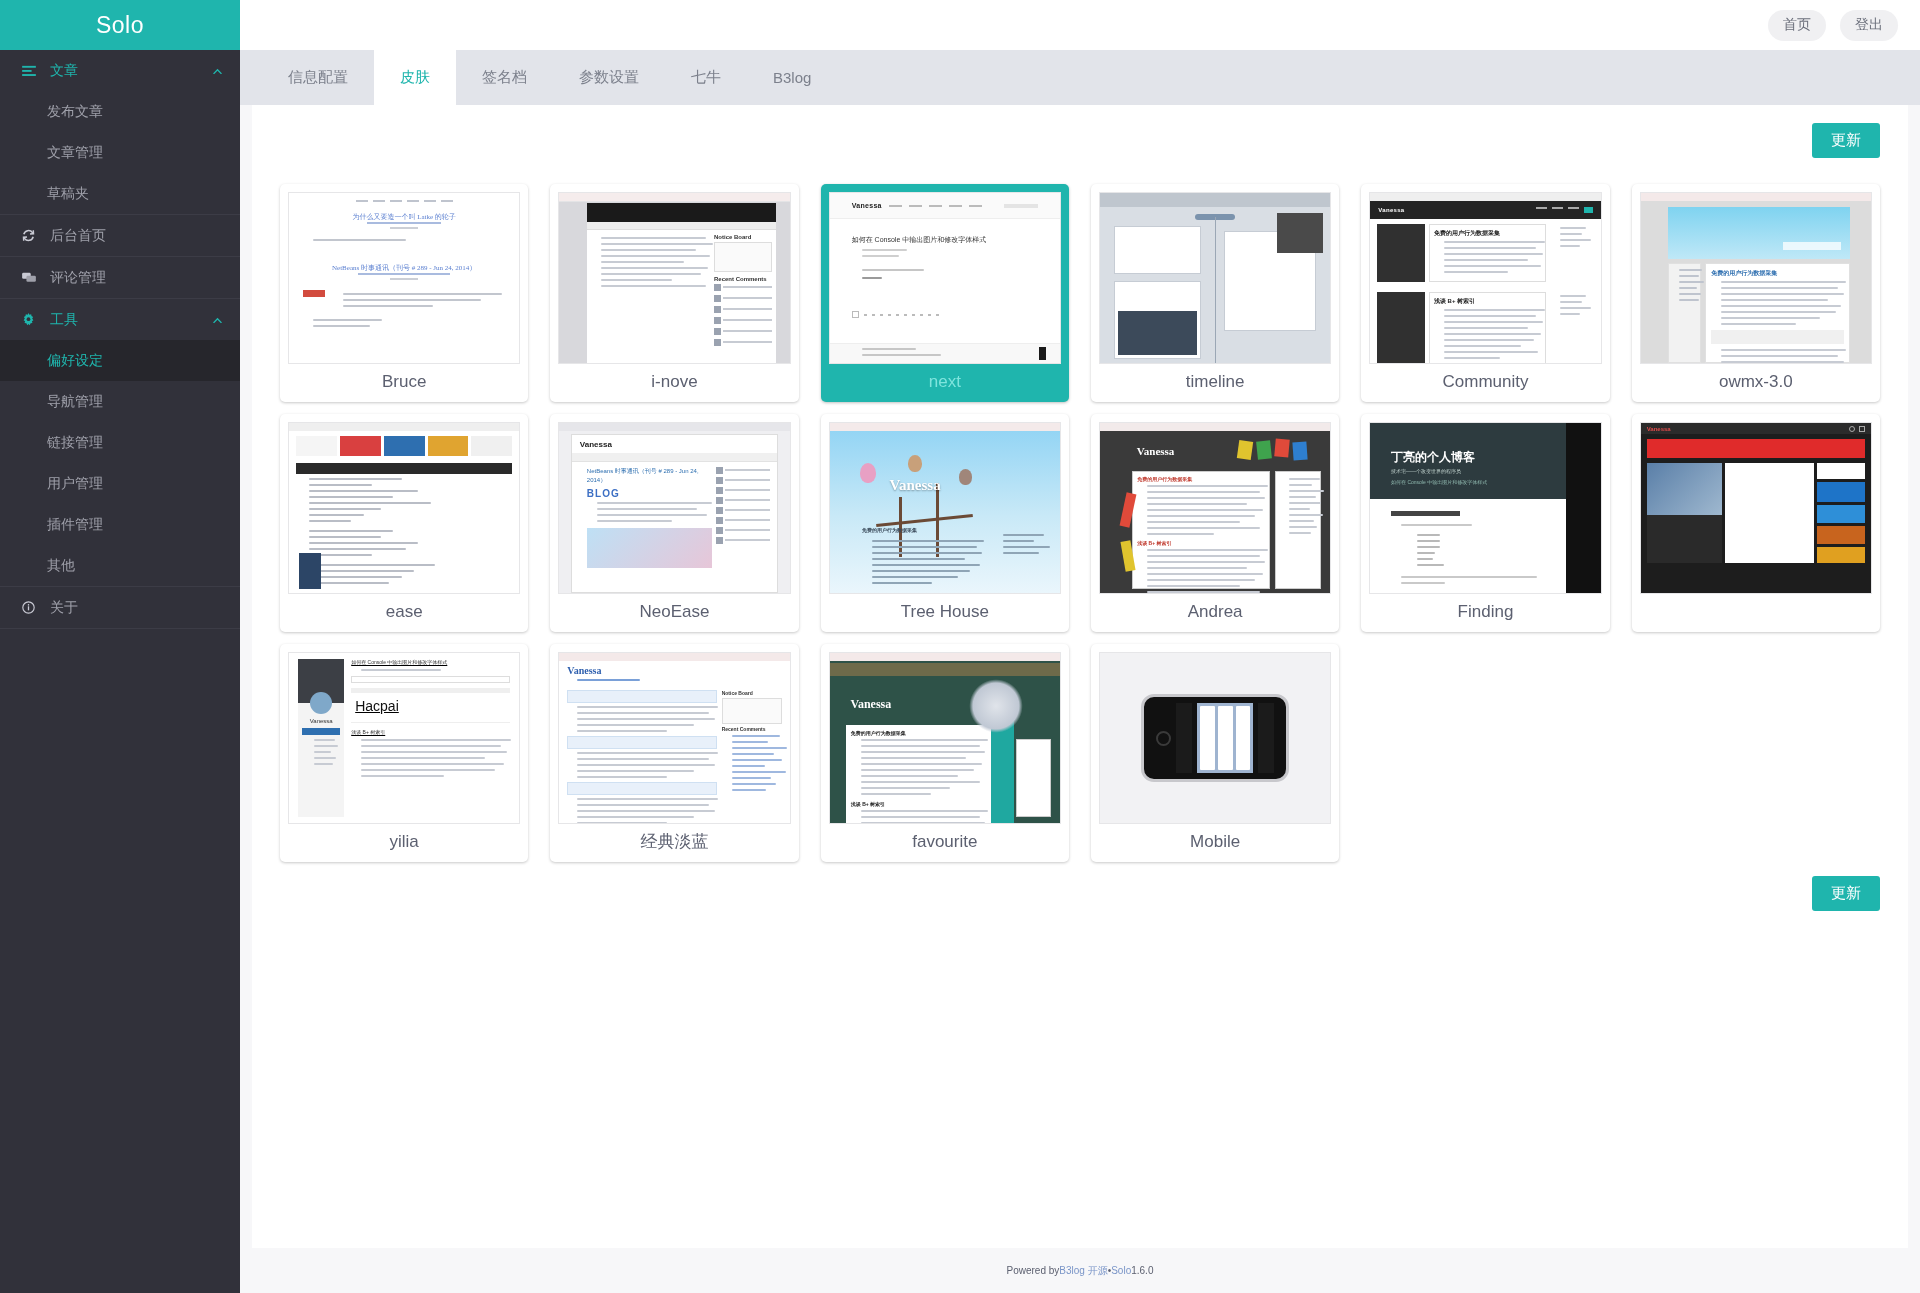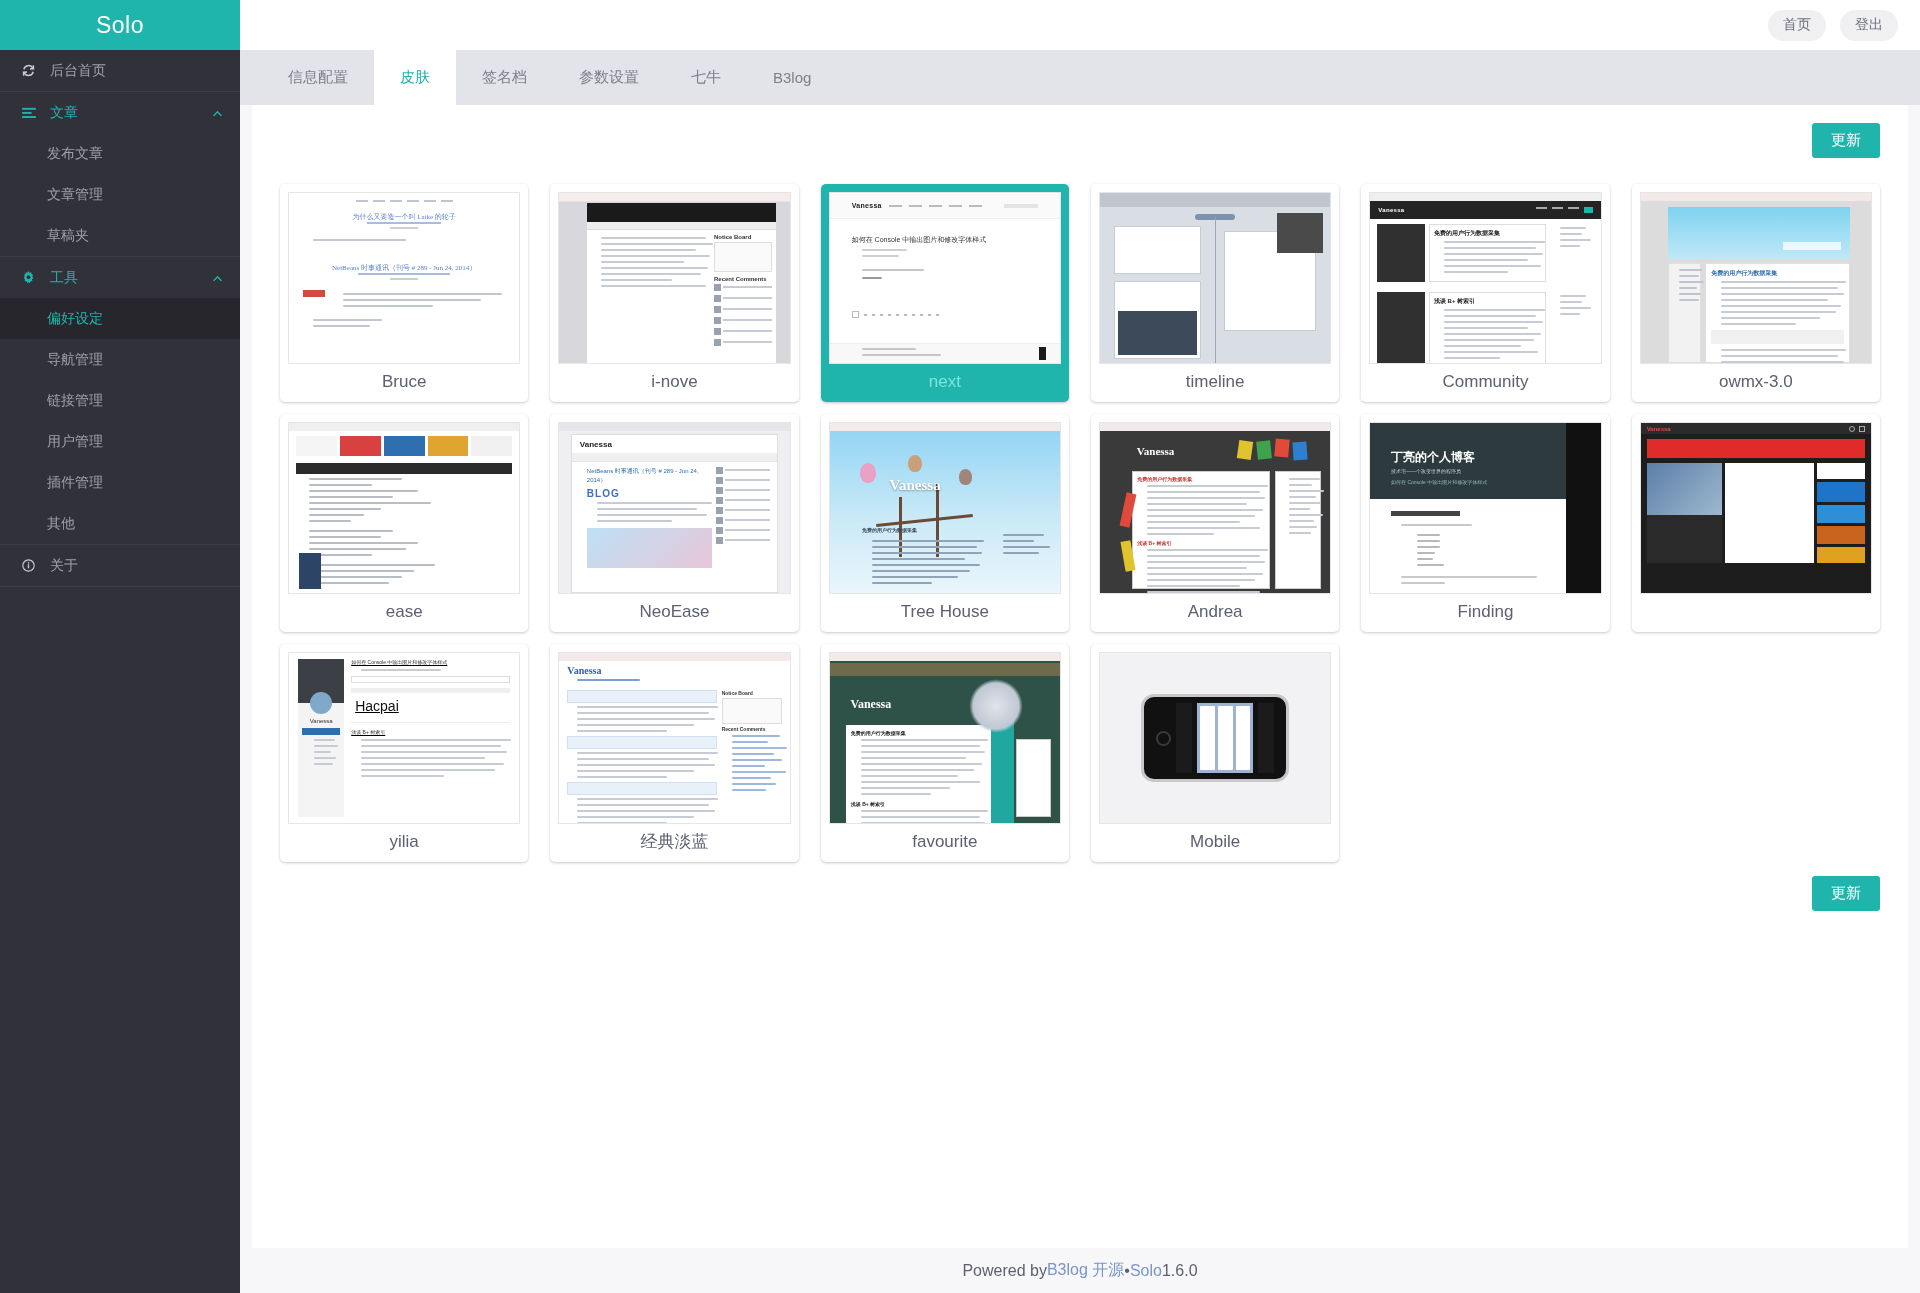--- a/index.html
+++ b/index.html
@@ -307,42 +307,31 @@
   }
   .phone .home { width:15px; height:15px; border-radius:50%; border:2px solid #3A3A3A; flex:0 0 15px;}
   .phone .scr { flex:1 1 auto; height:70px; background:#9FB4D0; display:flex; gap:3px; padding:3px; }
   .phone .card2 { flex:1; background:#fff; border-radius:1px; }
   .phone .dkcol { width:16px; background:#1B1B1B; height:70px; }
 
   .footer {
     height: 45px;
     background: #F7F7F9;
     display: flex; align-items: center; justify-content: center;
-    font-size: 16px; color: #5C6070;
+    font-size: 10px; color: #5C6070;
     flex: 0 0 45px;
   }
   .footer a { color: #7A95C8; text-decoration: none; }
 </style>
 </head>
 <body>
 
 <aside class="sidebar">
   <div class="brand">Solo</div>
   <nav id="sidebar-nav">
-      <div class="nav-group">
-        <div class="nav-row">
-          <span class="ic">
-            <svg width="13" height="13" viewBox="0 0 16 16">
-              <path d="M13.6 3.6A7 7 0 0 0 1.3 6.3l1.9.5A5 5 0 0 1 12.2 5l-2.4.1.1 1.9 5.2-.3-.3-5.2-1.9.1z" fill="#c9cad4"></path>
-              <path d="M2.4 12.4a7 7 0 0 0 12.3-2.7l-1.9-.5A5 5 0 0 1 3.8 11l2.4-.1-.1-1.9-5.2.3.3 5.2 1.9-.1z" fill="#c9cad4"></path>
-            </svg>
-          </span>
-          <span class="lbl">后台首页</span>
-        </div>
-      </div>
       <div class="nav-group">
         <div class="nav-row teal">
           <span class="ic">
             <svg width="14" height="12" viewBox="0 0 16 14">
               <rect x="0" y="1" width="16" height="2.2" fill="#1FB5AD"></rect>
               <rect x="0" y="5.8" width="11" height="2.2" fill="#1FB5AD"></rect>
               <rect x="0" y="10.6" width="16" height="2.2" fill="#1FB5AD"></rect>
             </svg>
           </span>
           <span class="lbl">文章</span>
@@ -351,20 +340,42 @@
             </svg></span>
         </div>
         <div class="nav-sub">
           <span>发布文章</span>
         </div>
         <div class="nav-sub">
           <span>文章管理</span>
         </div>
         <div class="nav-sub">
           <span>草稿夹</span>
+        </div>
+      </div>
+      <div class="nav-group">
+        <div class="nav-row">
+          <span class="ic">
+            <svg width="13" height="13" viewBox="0 0 16 16">
+              <path d="M13.6 3.6A7 7 0 0 0 1.3 6.3l1.9.5A5 5 0 0 1 12.2 5l-2.4.1.1 1.9 5.2-.3-.3-5.2-1.9.1z" fill="#c9cad4"></path>
+              <path d="M2.4 12.4a7 7 0 0 0 12.3-2.7l-1.9-.5A5 5 0 0 1 3.8 11l2.4-.1-.1-1.9-5.2.3.3 5.2 1.9-.1z" fill="#c9cad4"></path>
+            </svg>
+          </span>
+          <span class="lbl">后台首页</span>
+        </div>
+      </div>
+      <div class="nav-group">
+        <div class="nav-row">
+          <span class="ic">
+            <svg width="14" height="12" viewBox="0 0 16 14">
+              <rect x="0" y="1" width="10" height="7" rx="1.5" fill="#c9cad4"></rect>
+              <rect x="5" y="4.5" width="11" height="7" rx="1.5" fill="#9fa0aa"></rect>
+            </svg>
+          </span>
+          <span class="lbl">评论管理</span>
         </div>
       </div>
       <div class="nav-group">
         <div class="nav-row teal">
           <span class="ic">
             <svg width="13" height="13" viewBox="0 0 16 16">
               <path d="M8 0l1.1 2 2.2-.5.4 2.2 2 1.1-1.2 1.9L14 8.8l-1.8 1.4.6 2.2-2.2.3L9.5 15 8 13.6 6.5 15l-1.1-2.3-2.2-.3.6-2.2L2 8.8l1.5-2.1-1.2-1.9 2-1.1.4-2.2 2.2.5z" fill="#1FB5AD"></path>
               <circle cx="8" cy="7.6" r="2.3" fill="#31313A"></circle>
             </svg>
           </span>

